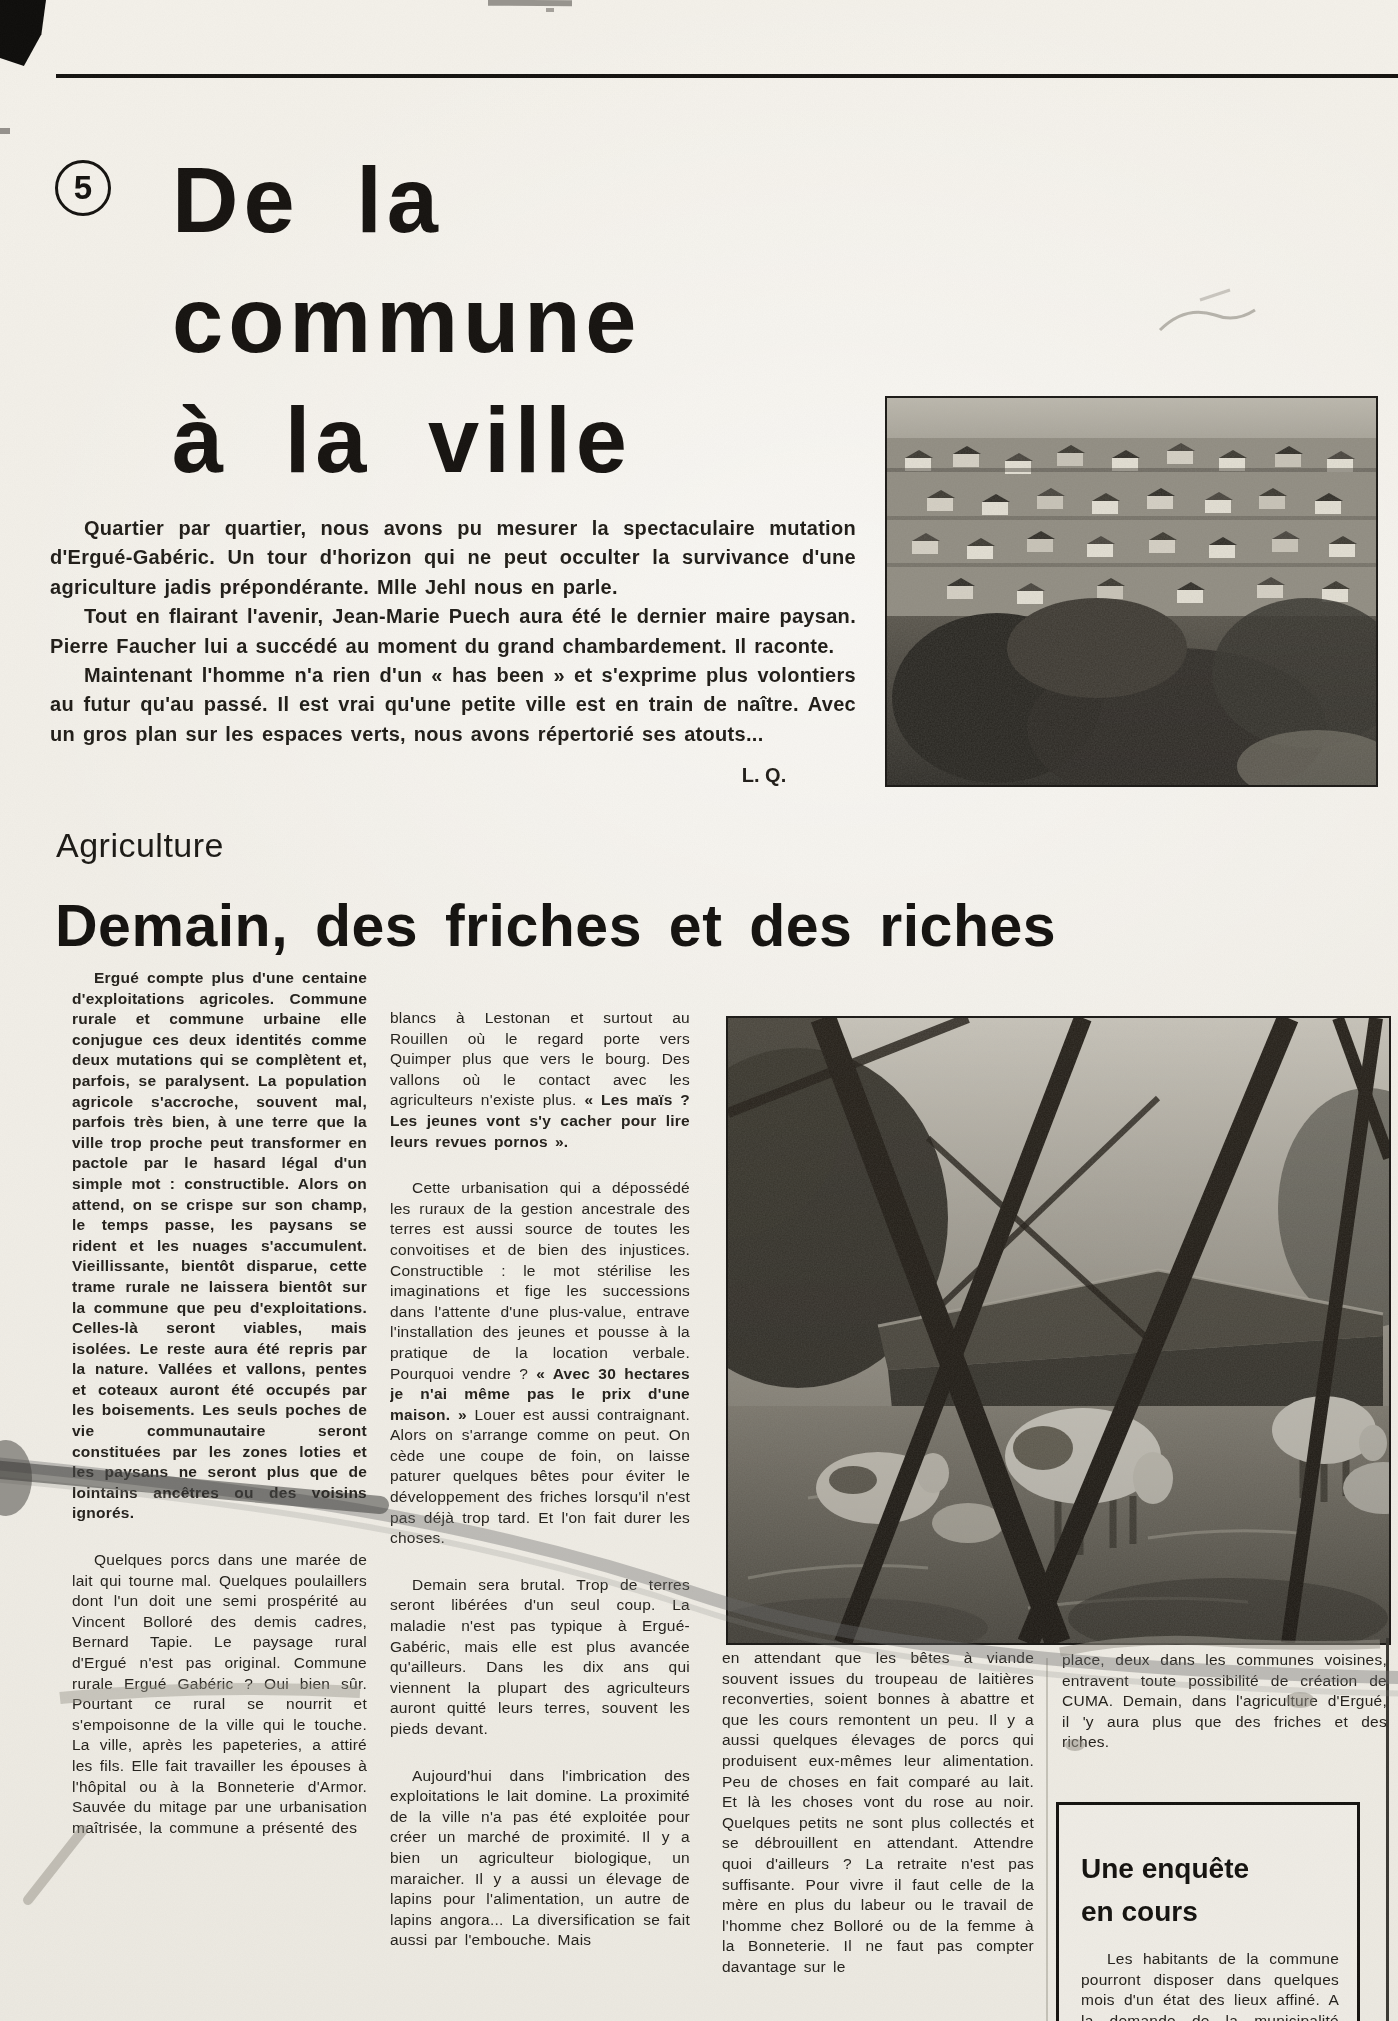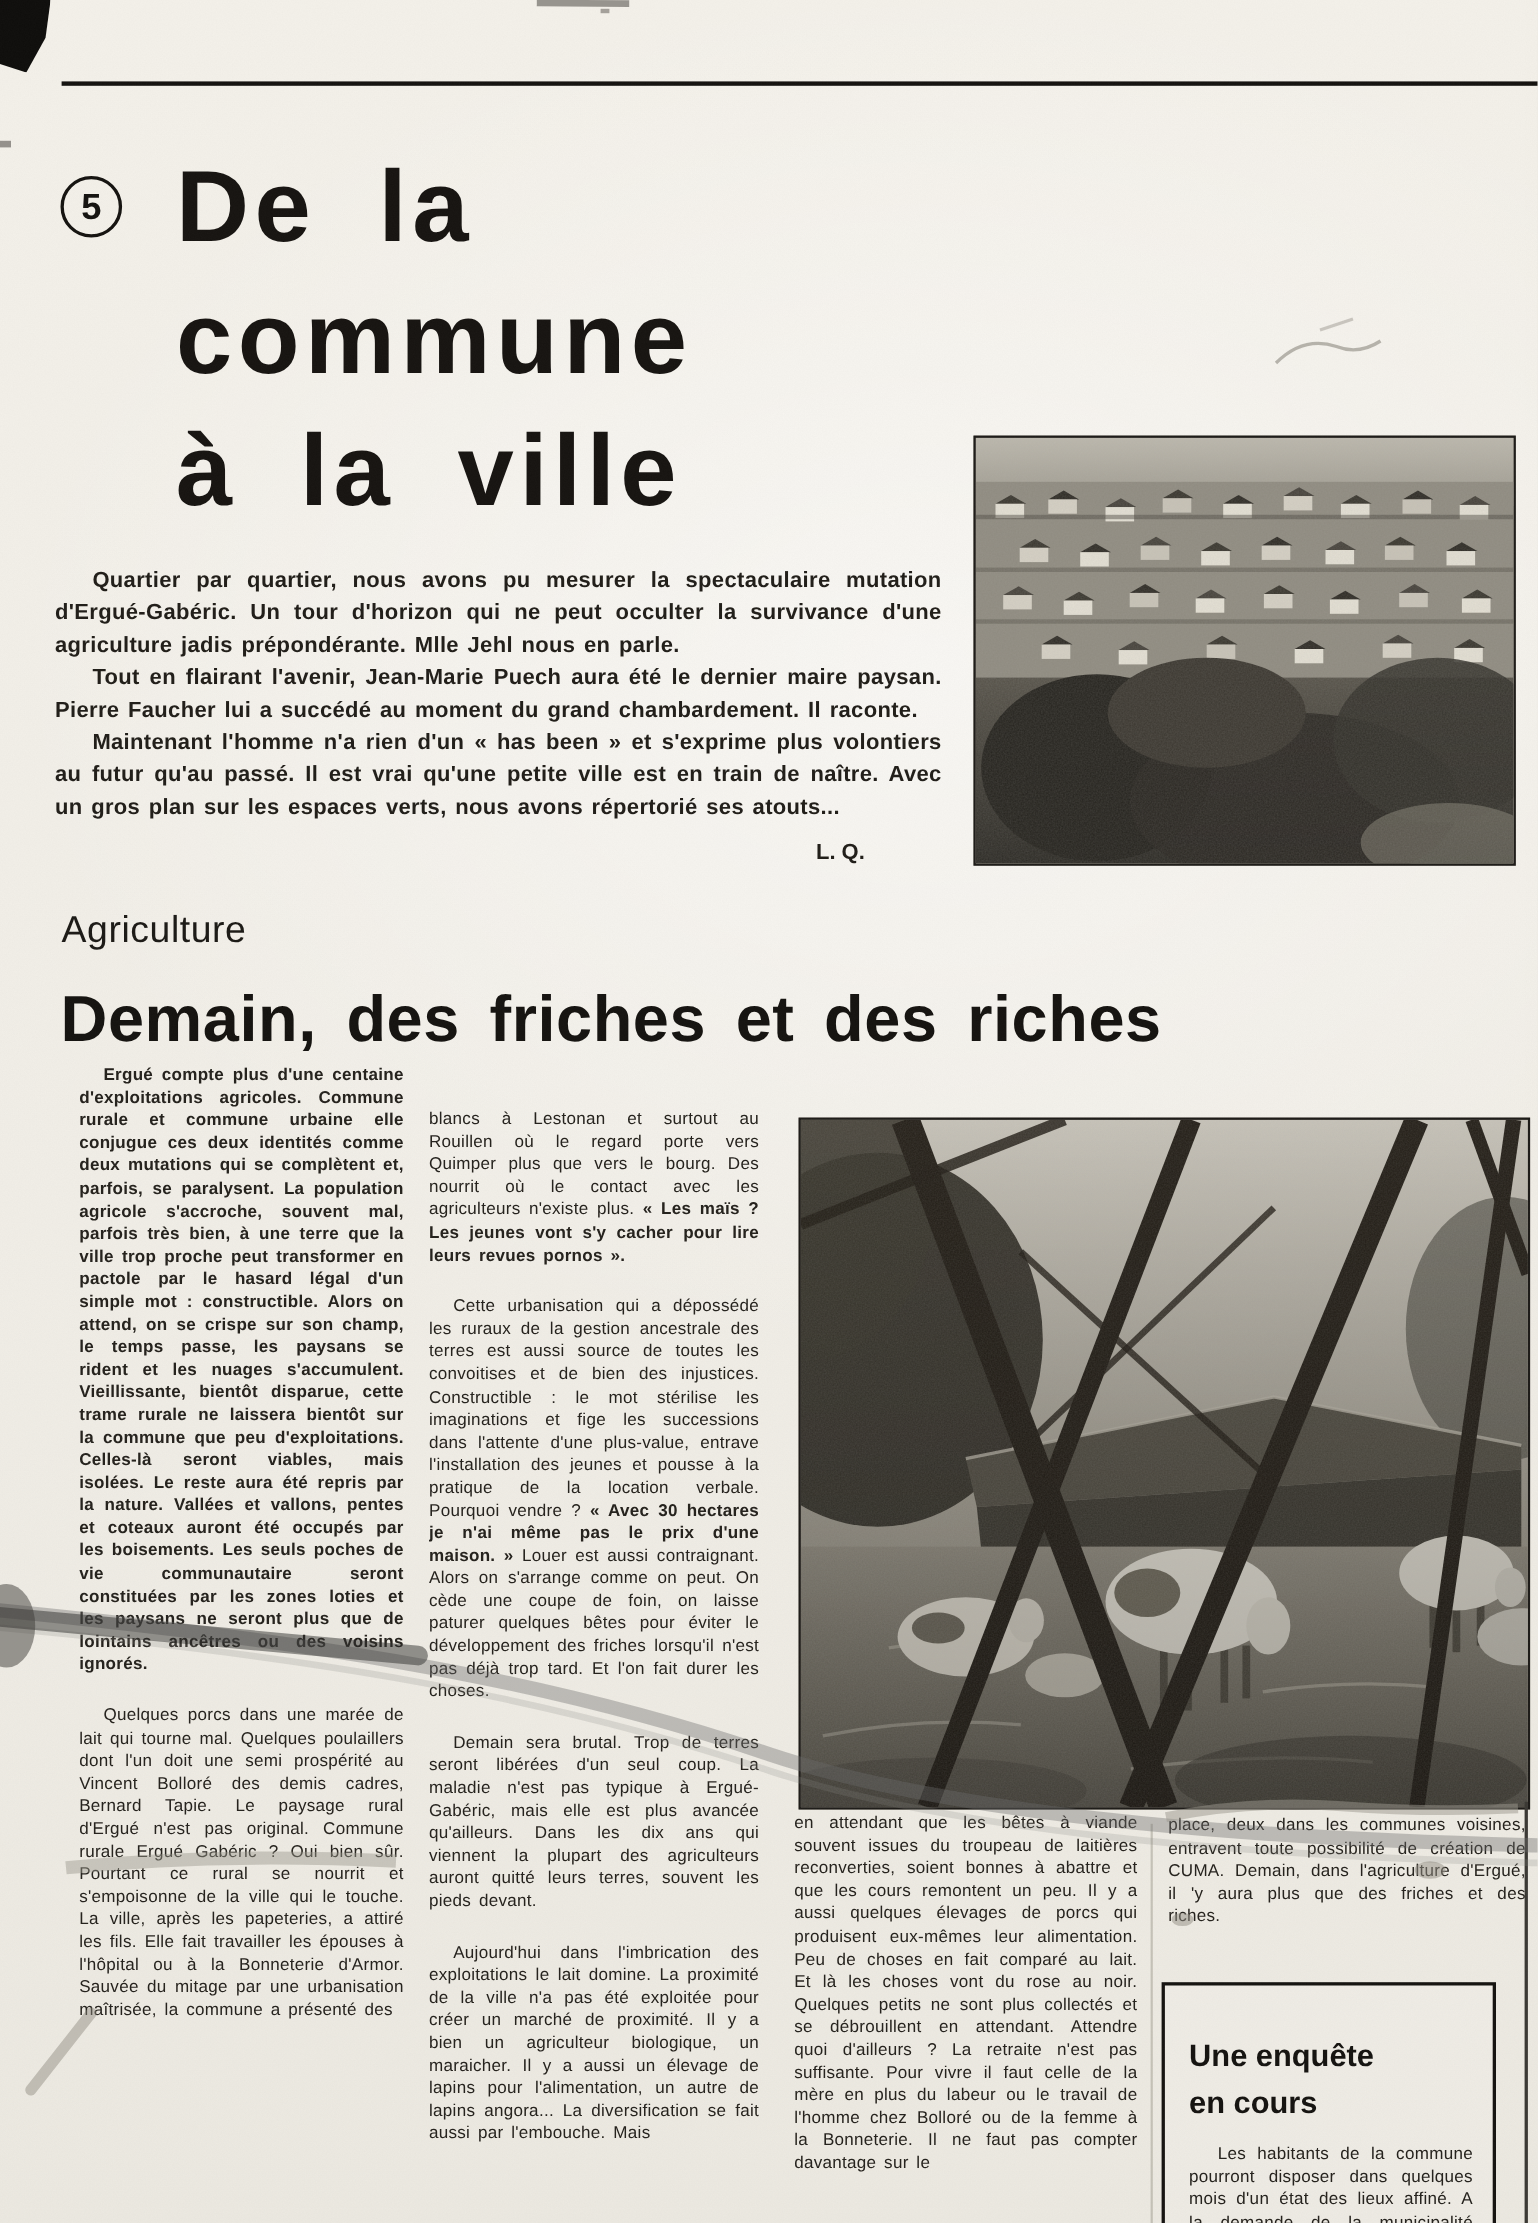--- a/index.html
+++ b/index.html
@@ -7,21 +7,21 @@
         background:
           radial-gradient(ellipse 1200px 900px at 60% 30%, rgba(255,255,255,.5), rgba(0,0,0,0) 70%),
           linear-gradient(180deg,#f4f1ea 0%,#f1eee7 55%,#ece9e1 100%);
         color:#1f1c18;font-family:"Liberation Sans","DejaVu Sans",sans-serif;}
   .corner-mark{position:absolute;left:0;top:0;width:46px;height:66px;background:#0e0d0b;
         clip-path:polygon(0 0,100% 0,90% 52%,52% 100%,0 88%);}
   .top-edge-smudge{position:absolute;left:488px;top:0;width:84px;height:6px;background:#4a4742;opacity:.55;transform:rotate(.4deg);}
   .top-rule{position:absolute;left:56px;top:74px;width:1342px;height:4px;background:#14120f;}
   .num-badge{position:absolute;left:55px;top:160px;width:50px;height:50px;border:3px solid #14120f;border-radius:50%;
         display:flex;align-items:center;justify-content:center;font-size:33px;font-weight:700;color:#14120f;}
-  .headline{position:absolute;left:160px;top:128px;margin:0;font-size:92px;font-weight:700;line-height:120px;
+  .headline{position:absolute;left:160px;top:128px;margin:12px;font-size:92px;font-weight:700;line-height:120px;
         letter-spacing:5px;word-spacing:26px;color:#161310;}
   .headline .hl{display:block;}
   .intro{position:absolute;left:50px;top:514px;width:806px;font-size:20px;font-weight:700;line-height:29.4px;
         text-align:justify;letter-spacing:.3px;word-spacing:2px;color:#201d18;}
   .intro p{margin:0;text-indent:34px;}
   .byline{position:absolute;left:700px;top:764px;width:128px;text-align:center;font-size:20px;font-weight:700;color:#201d18;}
   .photo{position:absolute;margin:0;border:2px solid #1c1a17;overflow:hidden;background:#8f8b80;}
   .photo1{left:885px;top:396px;width:489px;height:387px;}
   .photo2{left:726px;top:1016px;width:661px;height:625px;}
   .photo svg{display:block;}
@@ -236,21 +236,21 @@
 
   <div class="kicker">Agriculture</div>
   <h2 class="headline2">Demain, des friches et des riches</h2>
 
   <div class="col col1">
     <p class="bold ind">Ergué compte plus d'une centaine d'exploitations agricoles. Commune rurale et commune urbaine elle conjugue ces deux identités comme deux mutations qui se complètent et, parfois, se paralysent. La population agricole s'accroche, souvent mal, parfois très bien, à une terre que la ville trop proche peut transformer en pactole par le hasard légal d'un simple mot : constructible. Alors on attend, on se crispe sur son champ, le temps passe, les paysans se rident et les nuages s'accumulent. Vieillissante, bientôt disparue, cette trame rurale ne laissera bientôt sur la commune que peu d'exploitations. Celles-là seront viables, mais isolées. Le reste aura été repris par la nature. Vallées et vallons, pentes et coteaux auront été occupés par les boisements. Les seuls poches de vie communautaire seront constituées par les zones loties et les paysans ne seront plus que de lointains ancêtres ou des voisins ignorés.</p>
     <p class="ind">Quelques porcs dans une marée de lait qui tourne mal. Quelques poulaillers dont l'un doit une semi prospérité au Vincent Bolloré des demis cadres, Bernard Tapie. Le paysage rural d'Ergué n'est pas original. Commune rurale Ergué Gabéric ? Oui bien sûr. Pourtant ce rural se nourrit et s'empoisonne de la ville qui le touche. La ville, après les papeteries, a attiré les fils. Elle fait travailler les épouses à l'hôpital ou à la Bonneterie d'Armor. Sauvée du mitage par une urbanisation maîtrisée, la commune a présenté des</p>
   </div>
 
   <div class="col col2">
-    <p><span>blancs à Lestonan et surtout au Rouillen où le regard porte vers Quimper plus que vers le bourg. Des nourrit où le contact avec les agriculteurs n'existe plus. </span><span class="bold">« Les maïs ? Les jeunes vont s'y cacher pour lire leurs revues pornos ».</span></p>
+    <p><span>blancs à Lestonan et surtout au Rouillen où le regard porte vers Quimper plus que vers le bourg. Des vallons où le contact avec les agriculteurs n'existe plus. </span><span class="bold">« Les maïs ? Les jeunes vont s'y cacher pour lire leurs revues pornos ».</span></p>
     <p class="ind"><span>Cette urbanisation qui a dépossédé les ruraux de la gestion ancestrale des terres est aussi source de toutes les convoitises et de bien des injustices. Constructible : le mot stérilise les imaginations et fige les successions dans l'attente d'une plus-value, entrave l'installation des jeunes et pousse à la pratique de la location verbale. Pourquoi vendre ? </span><span class="bold">« Avec 30 hectares je n'ai même pas le prix d'une maison. »</span><span> Louer est aussi contraignant. Alors on s'arrange comme on peut. On cède une coupe de foin, on laisse paturer quelques bêtes pour éviter le développement des friches lorsqu'il n'est pas déjà trop tard. Et l'on fait durer les choses.</span></p>
     <p class="ind">Demain sera brutal. Trop de terres seront libérées d'un seul coup. La maladie n'est pas typique à Ergué-Gabéric, mais elle est plus avancée qu'ailleurs. Dans les dix ans qui viennent la plupart des agriculteurs auront quitté leurs terres, souvent les pieds devant.</p>
     <p class="ind">Aujourd'hui dans l'imbrication des exploitations le lait domine. La proximité de la ville n'a pas été exploitée pour créer un marché de proximité. Il y a bien un agriculteur biologique, un maraicher. Il y a aussi un élevage de lapins pour l'alimentation, un autre de lapins angora... La diversification se fait aussi par l'embouche. Mais</p>
   </div>
 
   <figure class="photo photo2">
     <svg width="661" height="625" viewBox="0 0 661 625" xmlns="http://www.w3.org/2000/svg">
       <defs>
         <linearGradient id="pg2sky" x1="0" y1="0" x2="0" y2="1">
           <stop offset="0" stop-color="#c8c4ba"></stop>

